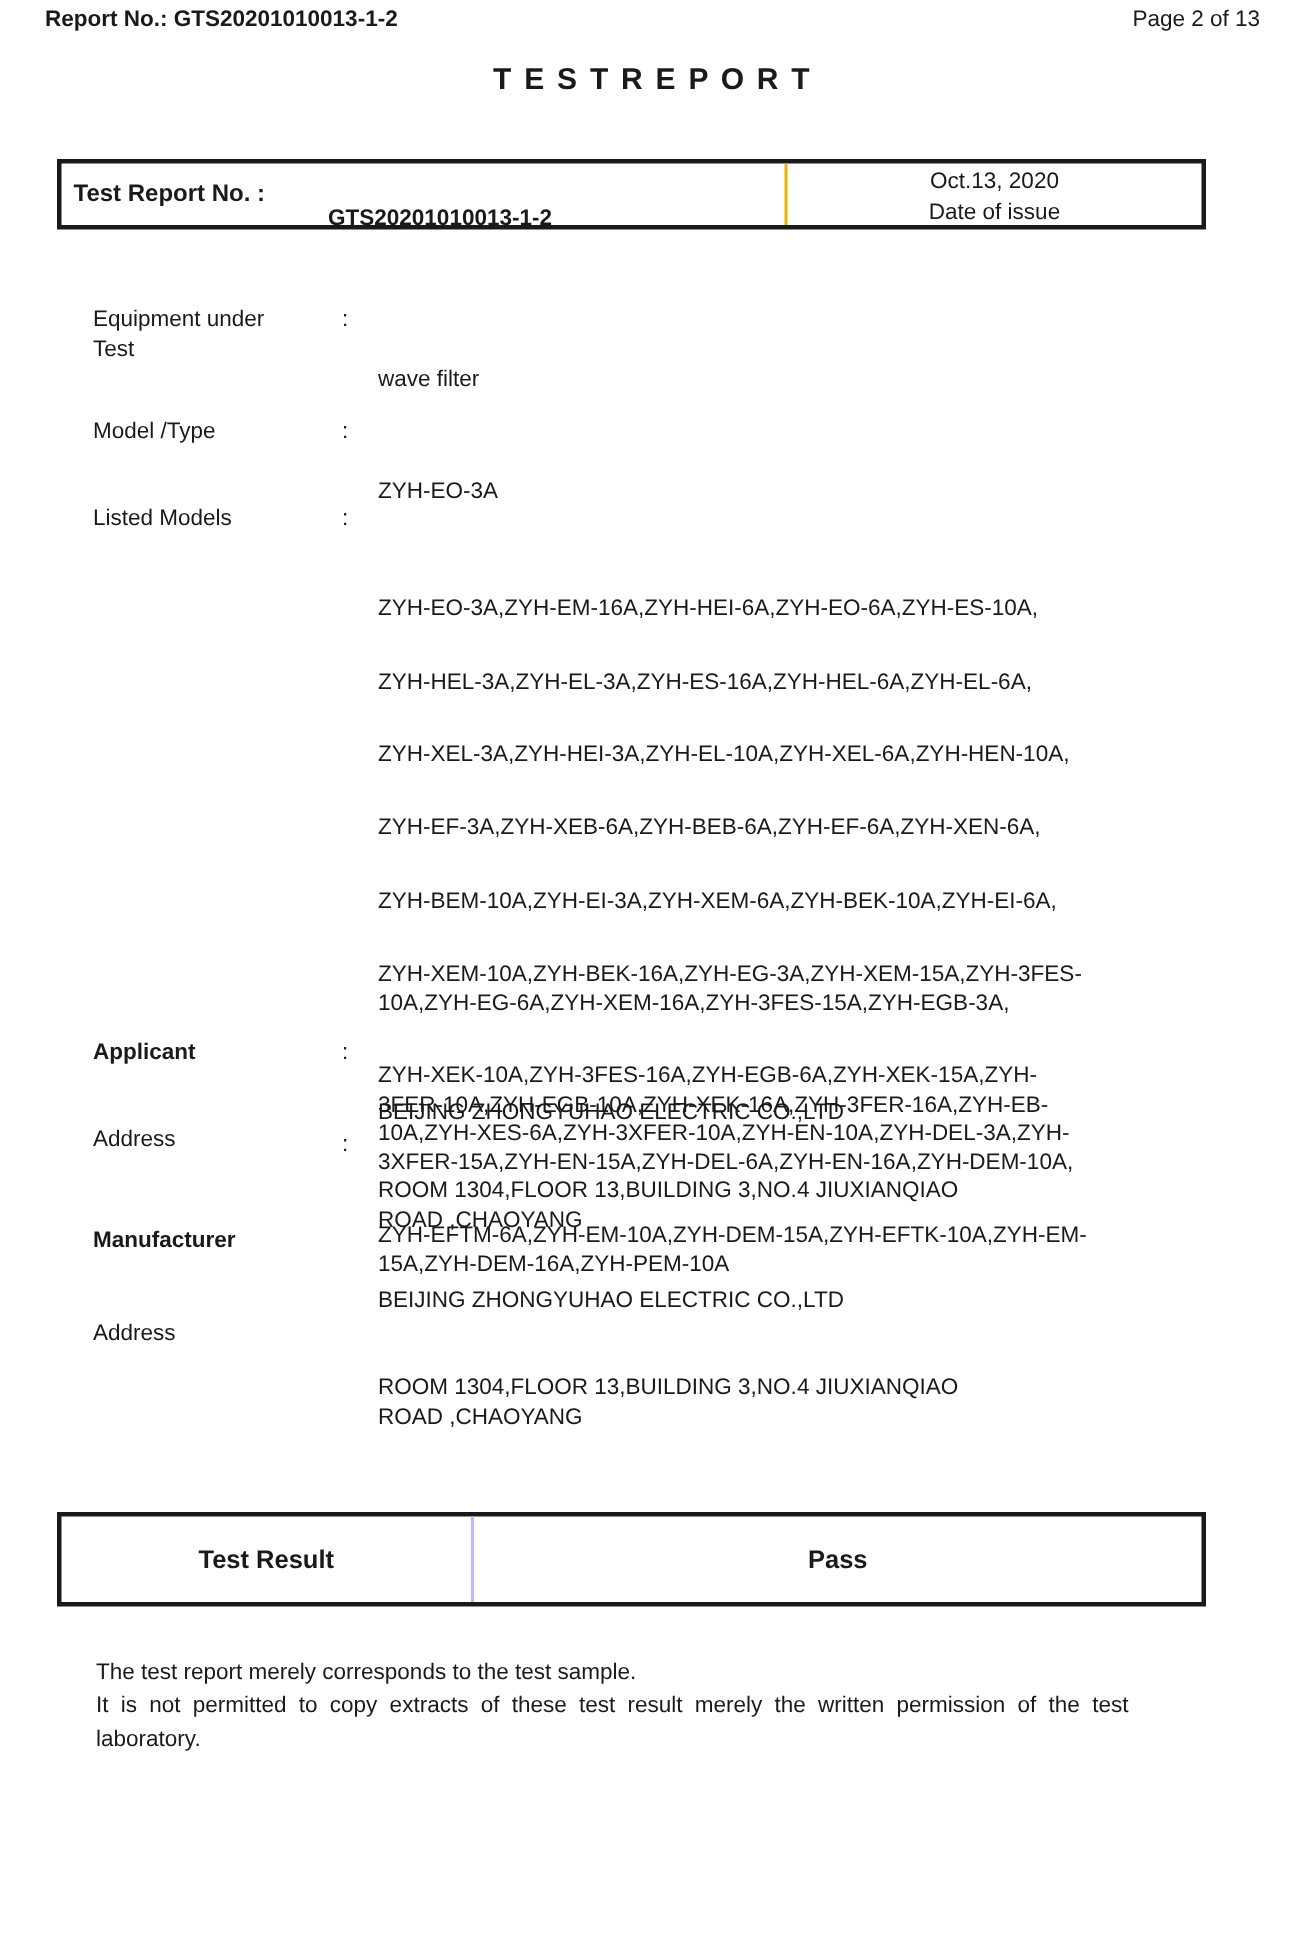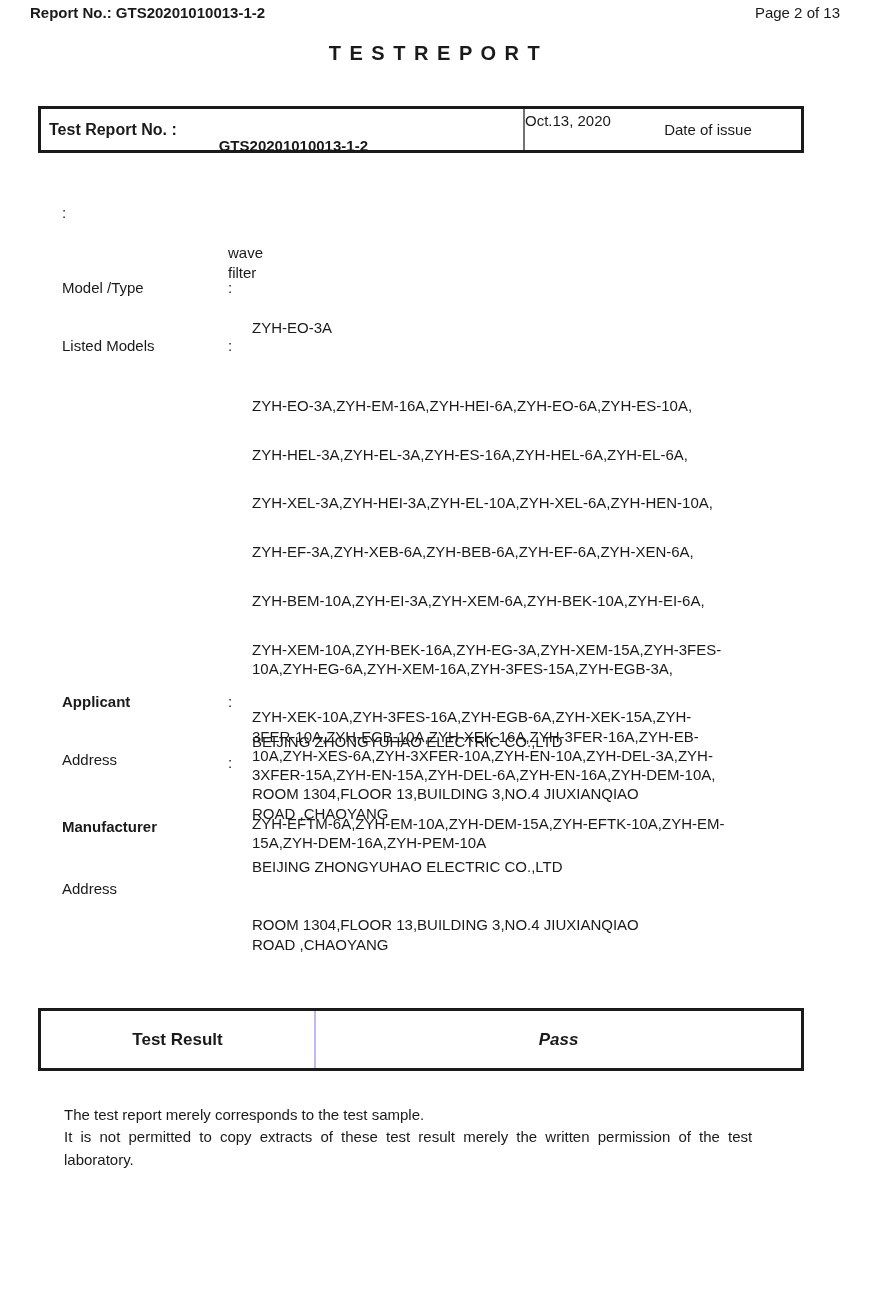--- a/index.html
+++ b/index.html
@@ -14,21 +14,21 @@
     font-size:20px; font-weight:bold; letter-spacing:1.5px;
   }
   
   .report-box {
     position:absolute; left:38px; top:106px; width:766px; height:47px;
     border:3px solid #1a1a1a; box-sizing:border-box; display:flex; background:#fff;
   }
   .rb-left  { flex:1; display:flex; align-items:center; }
   .rb-label { font-weight:bold; font-size:16px; padding-left:8px; white-space:nowrap; }
   .rb-value { font-weight:bold; font-size:15px; margin-left:42px; white-space:nowrap;margin-top:31px; }
-  .rb-right { width:276px; border-left:2px solid #737373; display:flex; flex-direction:row; }
+  .rb-right { width:276px; border-left:2px solid #eab308; display:flex; flex-direction:column;align-items:center; }
   .rb-date  { height:22px; display:flex; align-items:center; justify-content:center; font-size:15px; }
   .rb-sep   { height:1px; background:#a8a8a8; margin:0 2px; }
   .rb-datelabel { flex:1; display:flex; align-items:center; justify-content:center; font-size:15px; }
   
   .info-row {
     position:absolute; left:62px; width:748px;
     display:grid; grid-template-columns:166px 24px 1fr;
     font-size:15px; line-height:20px;
   }
   .lbl { white-space:pre-line; }
@@ -41,21 +41,21 @@
     position:absolute; left:38px; top:1008px; width:766px; height:63px;
     border:3px solid #1a1a1a; box-sizing:border-box; display:flex; background:#fff;
   }
   .res-left {
     width:273px; border-right:2px solid #c4b5fd;
     display:flex; align-items:center; justify-content:center;
     font-weight:bold; font-size:17px;
   }
   .res-right {
     flex:1; display:flex; align-items:center; justify-content:center;
-    font-weight:bold; font-size:17px;font-style:italic;
+    font-weight:bold; font-size:17px;
   }
   
   .footer { position:absolute; left:64px; top:1104px; width:766px; font-size:15px; line-height:22.4px; }
   .footer .justify { word-spacing:4px; }
 </style>
 </head>
 <body>
 
 <div class="page">
 
@@ -70,20 +70,22 @@
       <span class="rb-value">GTS20201010013-1-2</span>
     </div>
     <div class="rb-right">
       <div class="rb-date">Oct.13, 2020</div>
       <div class="rb-sep"></div>
       <div class="rb-datelabel">Date of issue</div>
     </div>
   </div>
 
   <div class="info-row" style="top:203px">
+    <div class="lbl">Equipment under
+Test</div>
     <div class="colon">:</div>
     <div class="val">wave filter</div>
   </div>
 
   <div class="info-row" style="top:278px">
     <div class="lbl">Model /Type</div>
     <div class="colon">:</div>
     <div class="val">ZYH-EO-3A</div>
   </div>
 

